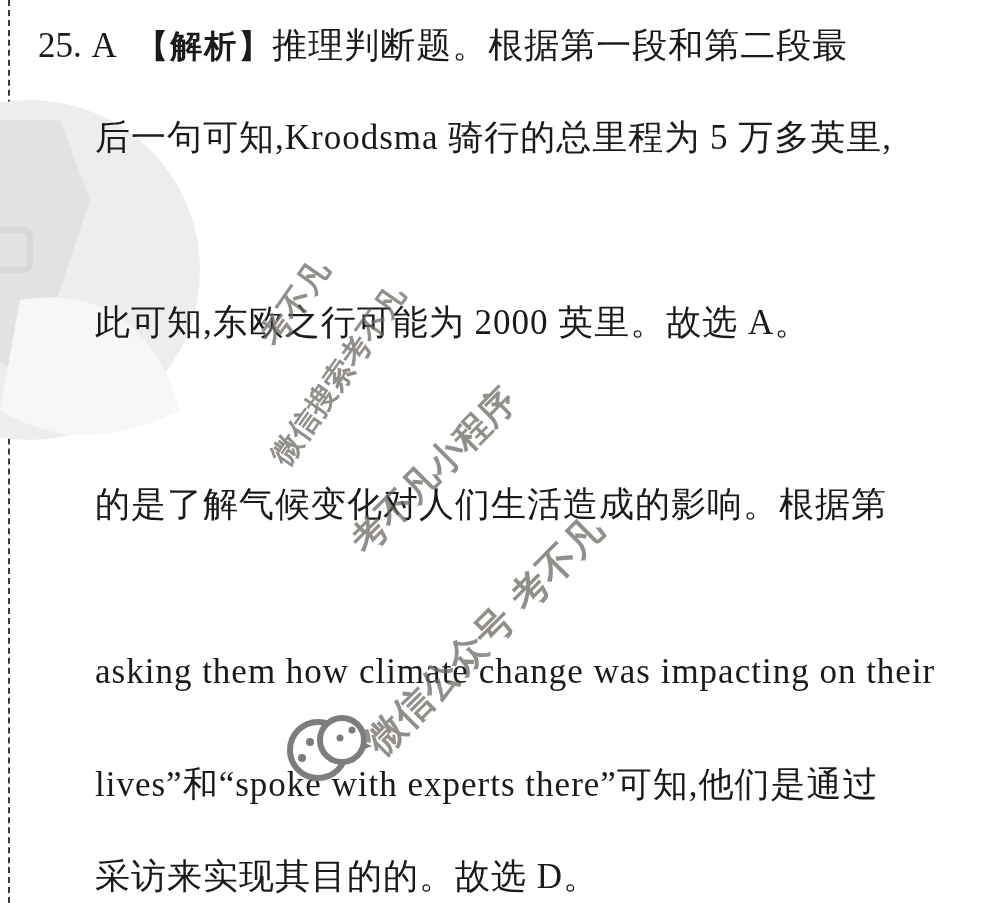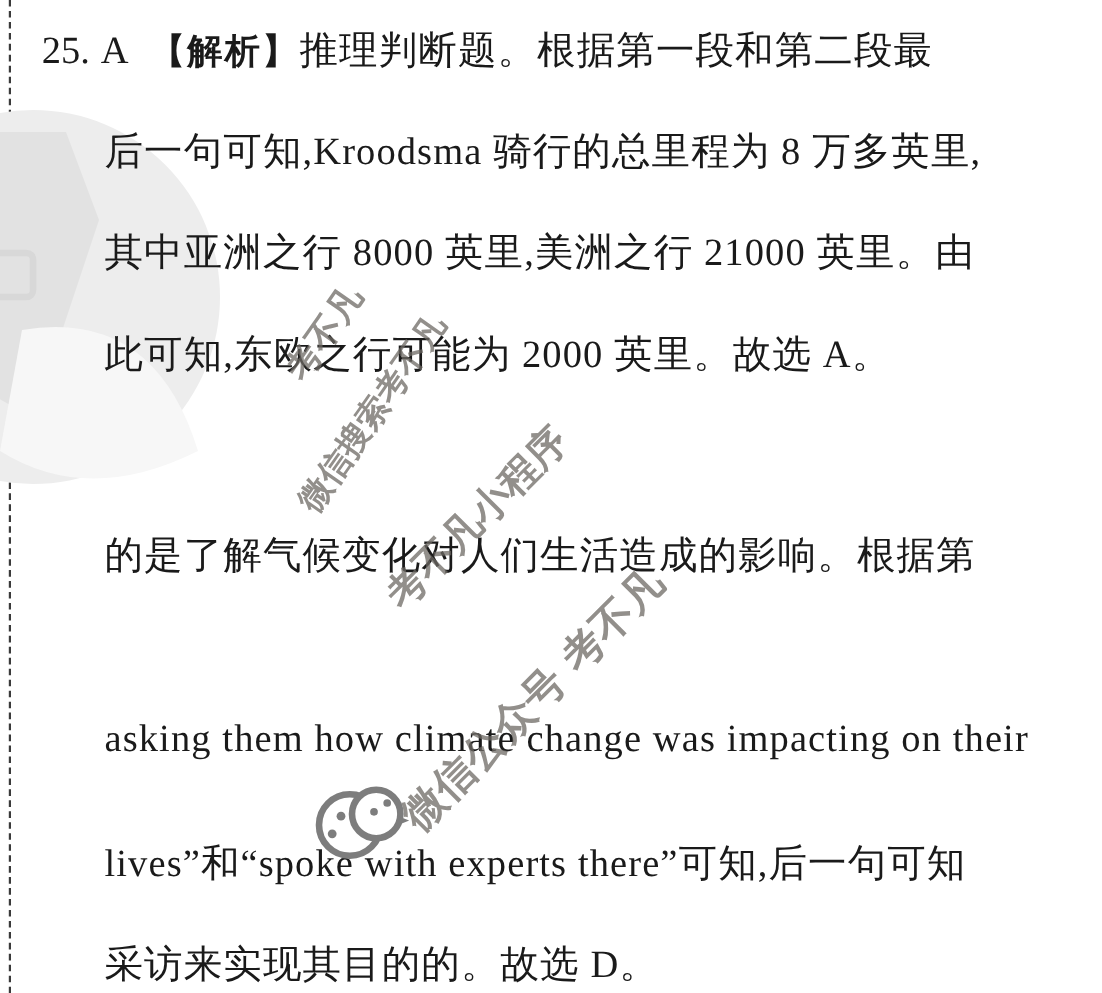--- a/index.html
+++ b/index.html
@@ -43,27 +43,26 @@
     <rect x="40" y="150" width="110" height="40" rx="6" fill="none" stroke="#d8d8d8" stroke-width="6"></rect>
     <path d="M140 220 Q260 200 300 330 Q200 380 120 330 Z" fill="#f7f7f7"></path>
   </svg>
 </div>
 
 <div class="content">
 
   <div class="line" style="left:38px; top:26px;">
     <span class="num">25.</span><span> </span><span class="num">A</span><span>&nbsp;&nbsp;</span><span class="tag">【解析】</span><span>推理判断题。根据第一段和第二段最</span>
   </div>
-  <div class="line" style="left:95px; top:118px;">后一句可知,Kroodsma 骑行的总里程为 8 万多英里,</div>
-  <div class="line" style="left:95px; top:210px;">其中亚洲之行 8000 英里,美洲之行 21000 英里。由</div>
+  <div class="line" style="left:95px; top:118px;">后一句可知,Kroodsma 骑行的总里程为 5 万多英里,</div>
   <div class="line" style="left:95px; top:303px;">此可知,东欧之行可能为 2000 英里。故选 A。</div>
 
   <div class="line" style="left:95px; top:487px;font-family:Liberation Mono, monospace;">的是了解气候变化对人们生活造成的影响。根据第</div>
   <div class="line" style="left:95px; top:652px;">asking them how climate change was impacting on their</div>
-  <div class="line" style="left:95px; top:765px;">lives”和“spoke with experts there”可知,后一句可知</div>
+  <div class="line" style="left:95px; top:765px;">lives”和“spoke with experts there”可知,他们是通过</div>
   <div class="line" style="left:95px; top:857px;">采访来实现其目的的。故选 D。</div>
 </div>
 
 <div class="wm" style="left:250px; top:330px; font-size:32px; transform:rotate(-55deg);">考不凡</div>
 <div class="wm" style="left:262px; top:450px; font-size:30px; transform:rotate(-55deg);">微信搜索考不凡</div>
 <div class="wm" style="left:340px; top:530px; font-size:36px; transform:rotate(-45deg);">考不凡小程序</div>
 <div class="wm" style="left:355px; top:730px; font-size:38px; transform:rotate(-45deg);">微信公众号 考不凡</div>
 
 <div class="wechat-icon">
   <svg viewBox="0 0 100 90" width="100" height="90">

